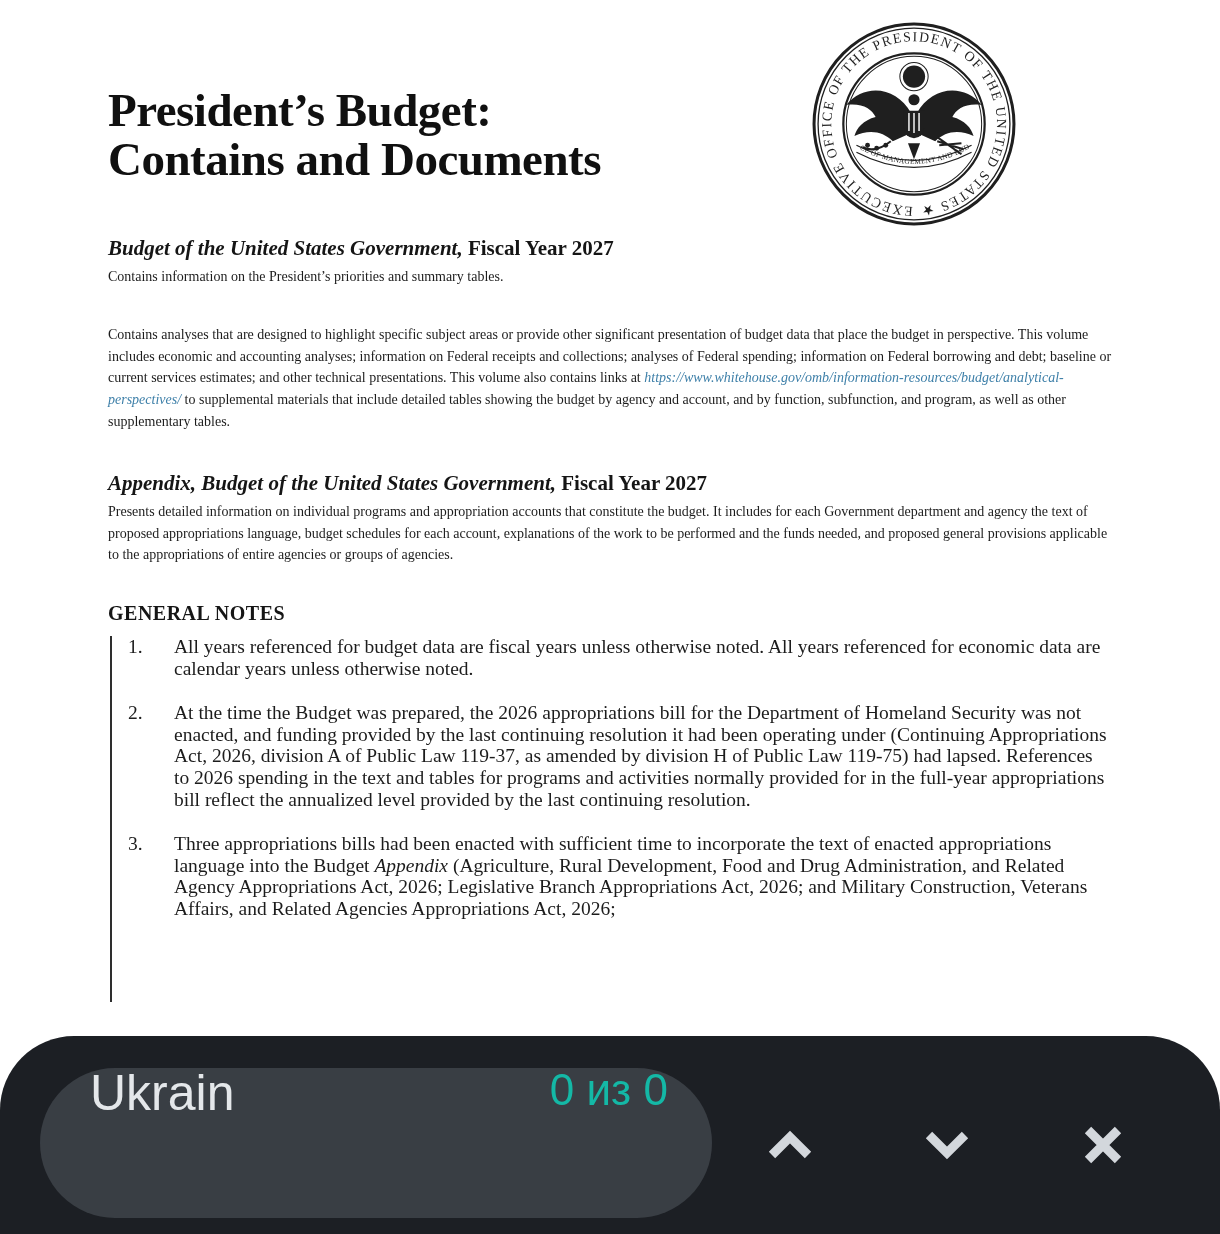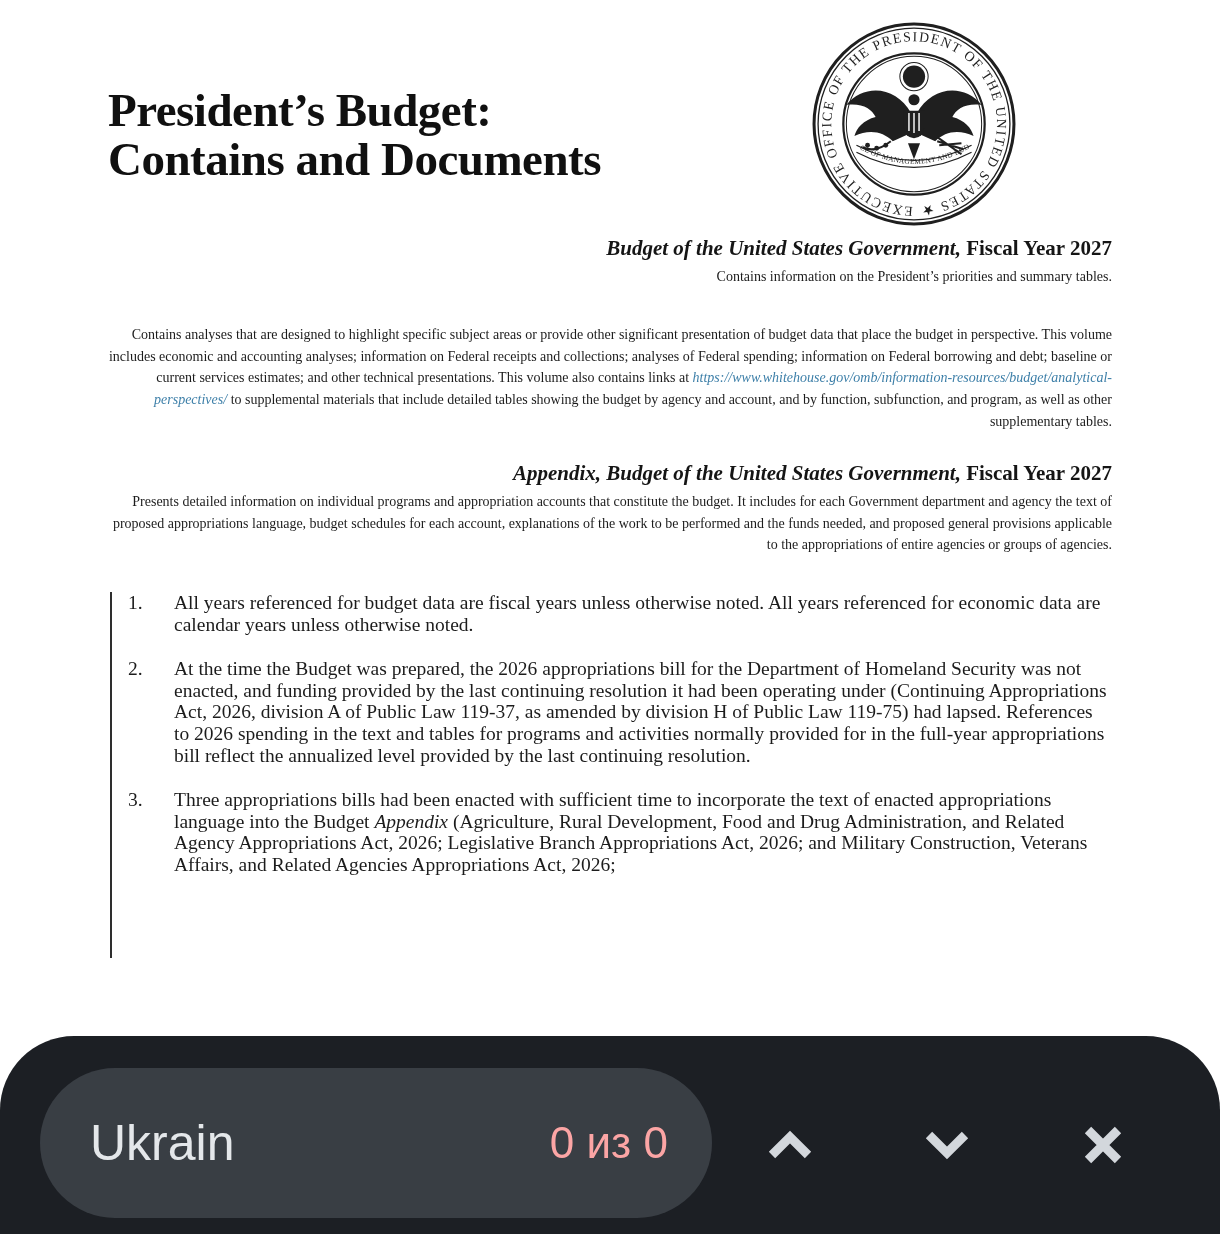--- a/index.html
+++ b/index.html
@@ -9,24 +9,24 @@
     font-family:"Liberation Serif","DejaVu Serif",serif;
     color:#1c1c1c;
   }
   .doc { position:absolute; left:108px; top:0; width:1004px; padding-top:86px; }
   h1 {
     margin:0; font-size:47px; line-height:49px; font-weight:bold;
     color:#101010; letter-spacing:-0.5px;
   }
   h1 span { display:block; }
   .seal { position:absolute; left:810px; top:20px; width:208px; height:208px; }
-  .section { margin-top:0;text-align:right; }
+  .section { margin-top:0; }
   .sec-1 { margin-top:52px; }
   .sec-2 { margin-top:36px; }
-  .sec-3 { margin-top:28px; }
+  .sec-3 { margin-top:38px; }
   .section h3 { margin:0 0 6px 0; font-size:21px; line-height:24px; font-weight:bold; color:#151515; }
   .section h3 em { font-style:italic; }
   .section p { margin:0; font-size:14px; line-height:21.8px; }
   a.link { color:#3d7fa8; font-style:italic; text-decoration:none; }
   .gn { margin-top:36px; }
   .gn h2 { margin:0 0 12px 0; font-size:20px; line-height:22px; font-weight:bold; letter-spacing:0.5px; color:#151515; }
   ol.notes {
     list-style:none; margin:0 0 0 2px; padding:0 0 60px 0;
     border-left:2px solid #2e2e2e;
   }
@@ -37,25 +37,25 @@
 
   
   .find-bar {
     position:absolute; left:0; top:1036px; width:1220px; height:198px;
     background:#1c1f24; border-radius:74px 74px 0 0;
     font-family:"Liberation Sans","DejaVu Sans",sans-serif;
   }
   .find-pill {
     position:absolute; left:40px; top:32px; width:672px; height:150px;
     background:#393e44; border-radius:75px;
-    display:flex; align-items:center; justify-content:space-between;
+    display:flex; justify-content:space-between;
     padding:0 44px 0 50px; box-sizing:border-box; cursor:text;
   }
   .query { color:#e4e7ea; font-size:50px; line-height:1; }
-  .count { color:#fca5a5; font-size:44px; line-height:1; }
+  .count { color:#14b8a6; font-size:44px; line-height:1; }
   .fb-btn {
     position:absolute; top:1107px; width:76px; height:76px;
     background:none; border:none; padding:0; margin:0; cursor:pointer;
     display:flex; align-items:center; justify-content:center;
   }
   .fb-btn { top:71px; }
   .btn-prev { left:752px; }
   .btn-next { left:909px; }
   .btn-close { left:1065px; }
   .fb-icon { stroke:#d3d7dc; fill:none; stroke-width:9; }
@@ -82,20 +82,21 @@
     <section class="section sec-2">
       <p><span>Contains analyses that are designed to highlight specific subject areas or provide other significant presentation of budget data that place the budget in perspective.  This volume includes economic and accounting analyses; information on Federal receipts and collections; analyses of Federal spending; information on Federal borrowing and debt; baseline or current services estimates; and other technical presentations.  This volume also contains links at </span><a class="link" href="#">https://www.whitehouse.gov/omb/information-resources/budget/analytical-perspectives/</a><span> to supplemental materials that include detailed tables showing the budget by agency and account, and by function, subfunction, and program, as well as other supplementary tables.</span></p>
     </section>
 
     <section class="section sec-3">
       <h3><em>Appendix, Budget of the United States Government,</em><span> Fiscal Year 2027</span></h3>
       <p>Presents detailed information on individual programs and appropriation accounts that constitute the budget. It includes for each Government department and agency the text of proposed appropriations language, budget schedules for each account, explanations of the work to be performed and the funds needed, and proposed general provisions applicable to the appropriations of entire agencies or groups of agencies.</p>
     </section>
 
     <section class="gn">
+      <h2>GENERAL NOTES</h2>
       <ol class="notes">
         <li>
           <span class="num">1.</span>
           <span class="txt">All years referenced for budget data are fiscal years unless otherwise noted.  All years referenced for economic data are calendar years unless otherwise noted.</span>
         </li>
         <li>
           <span class="num">2.</span>
           <span class="txt">At the time the Budget was prepared, the 2026 appropriations bill for the Department of Homeland Security was not enacted, and funding provided by the last continuing resolution it had been operating under (Continuing Appropriations Act, 2026, division A of Public Law 119-37, as amended by division H of Public Law 119-75) had lapsed.  References to 2026 spending in the text and tables for programs and activities normally provided for in the full-year appropriations bill reflect the annualized level provided by the last continuing resolution.</span>
         </li>
         <li>

